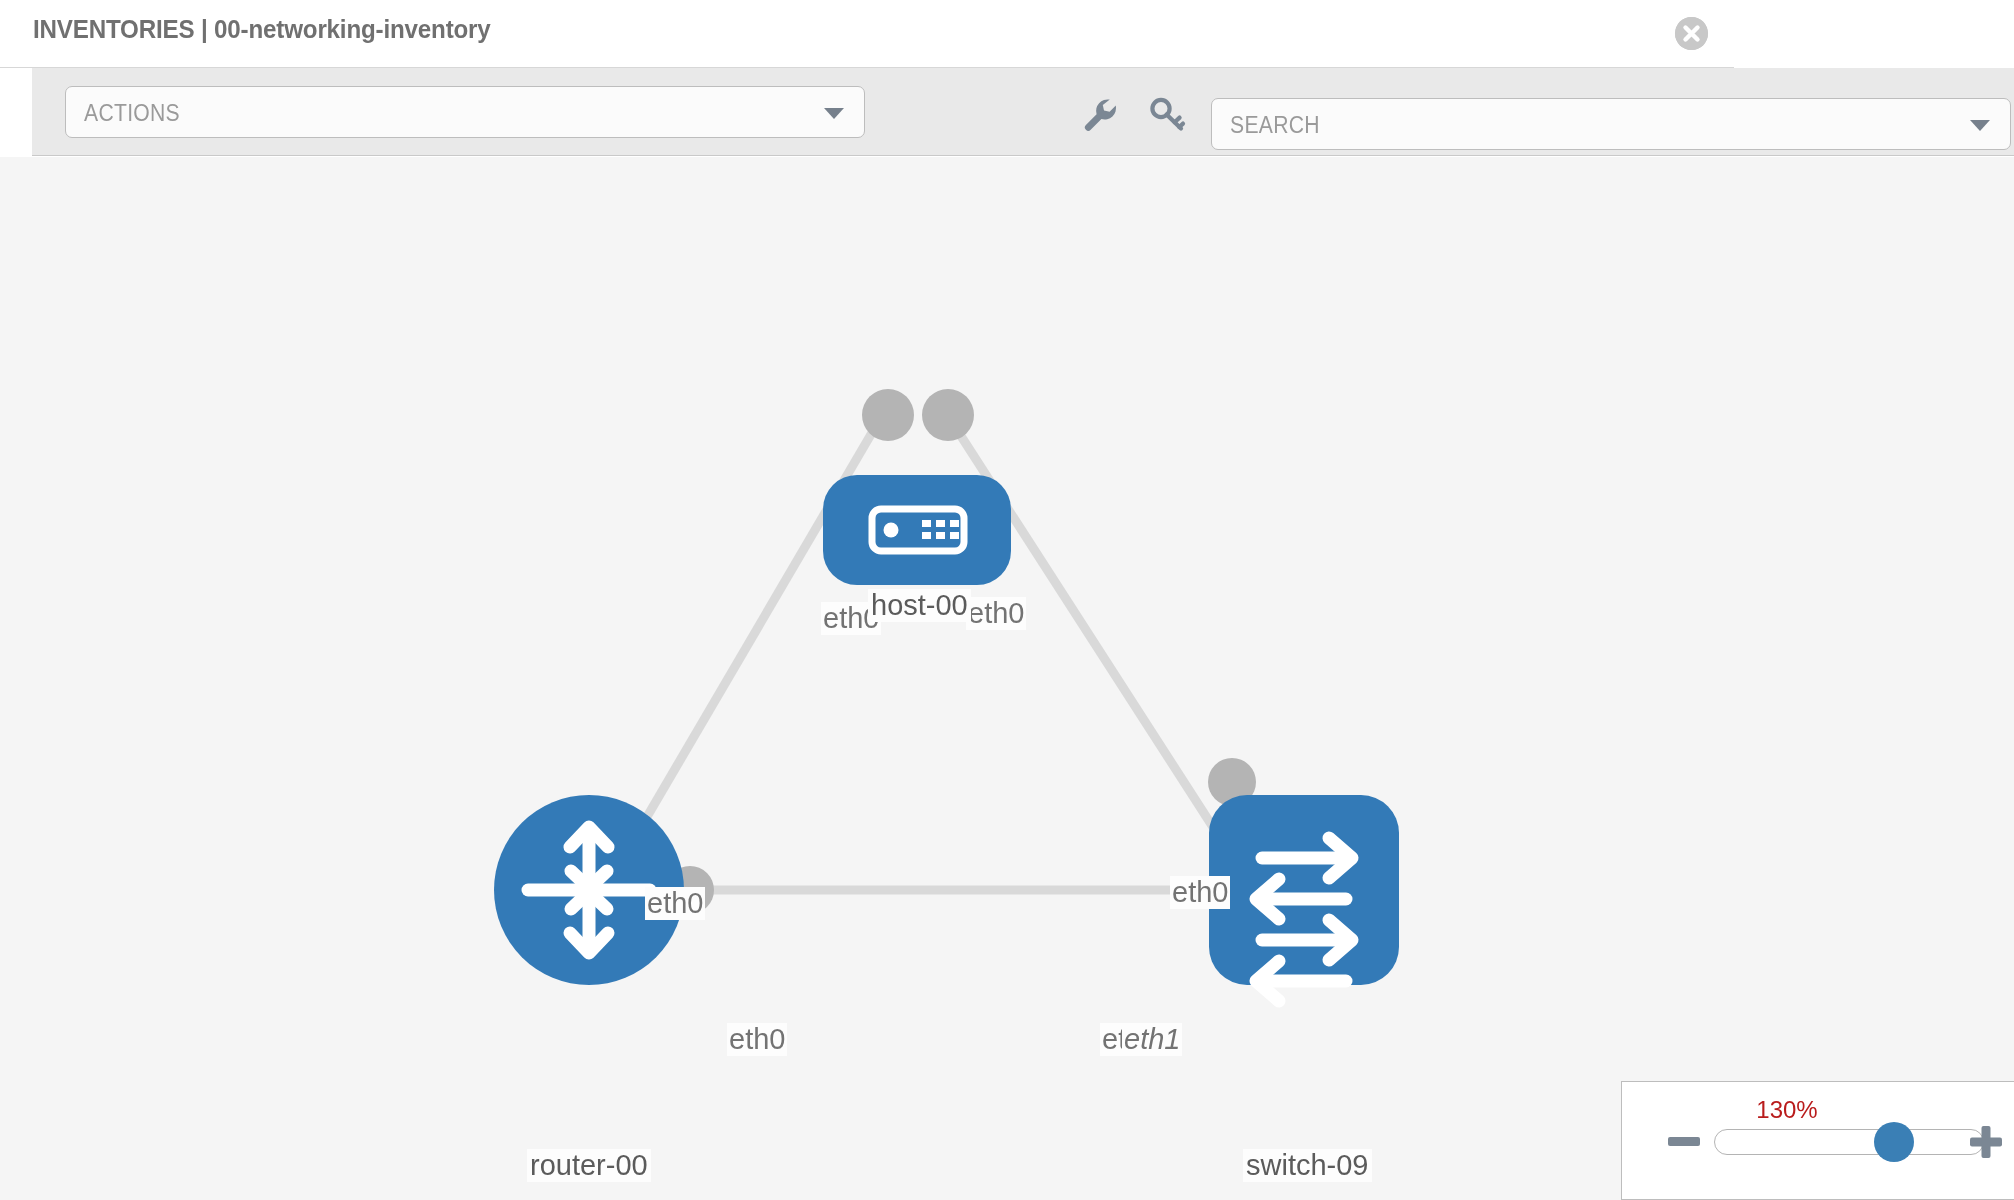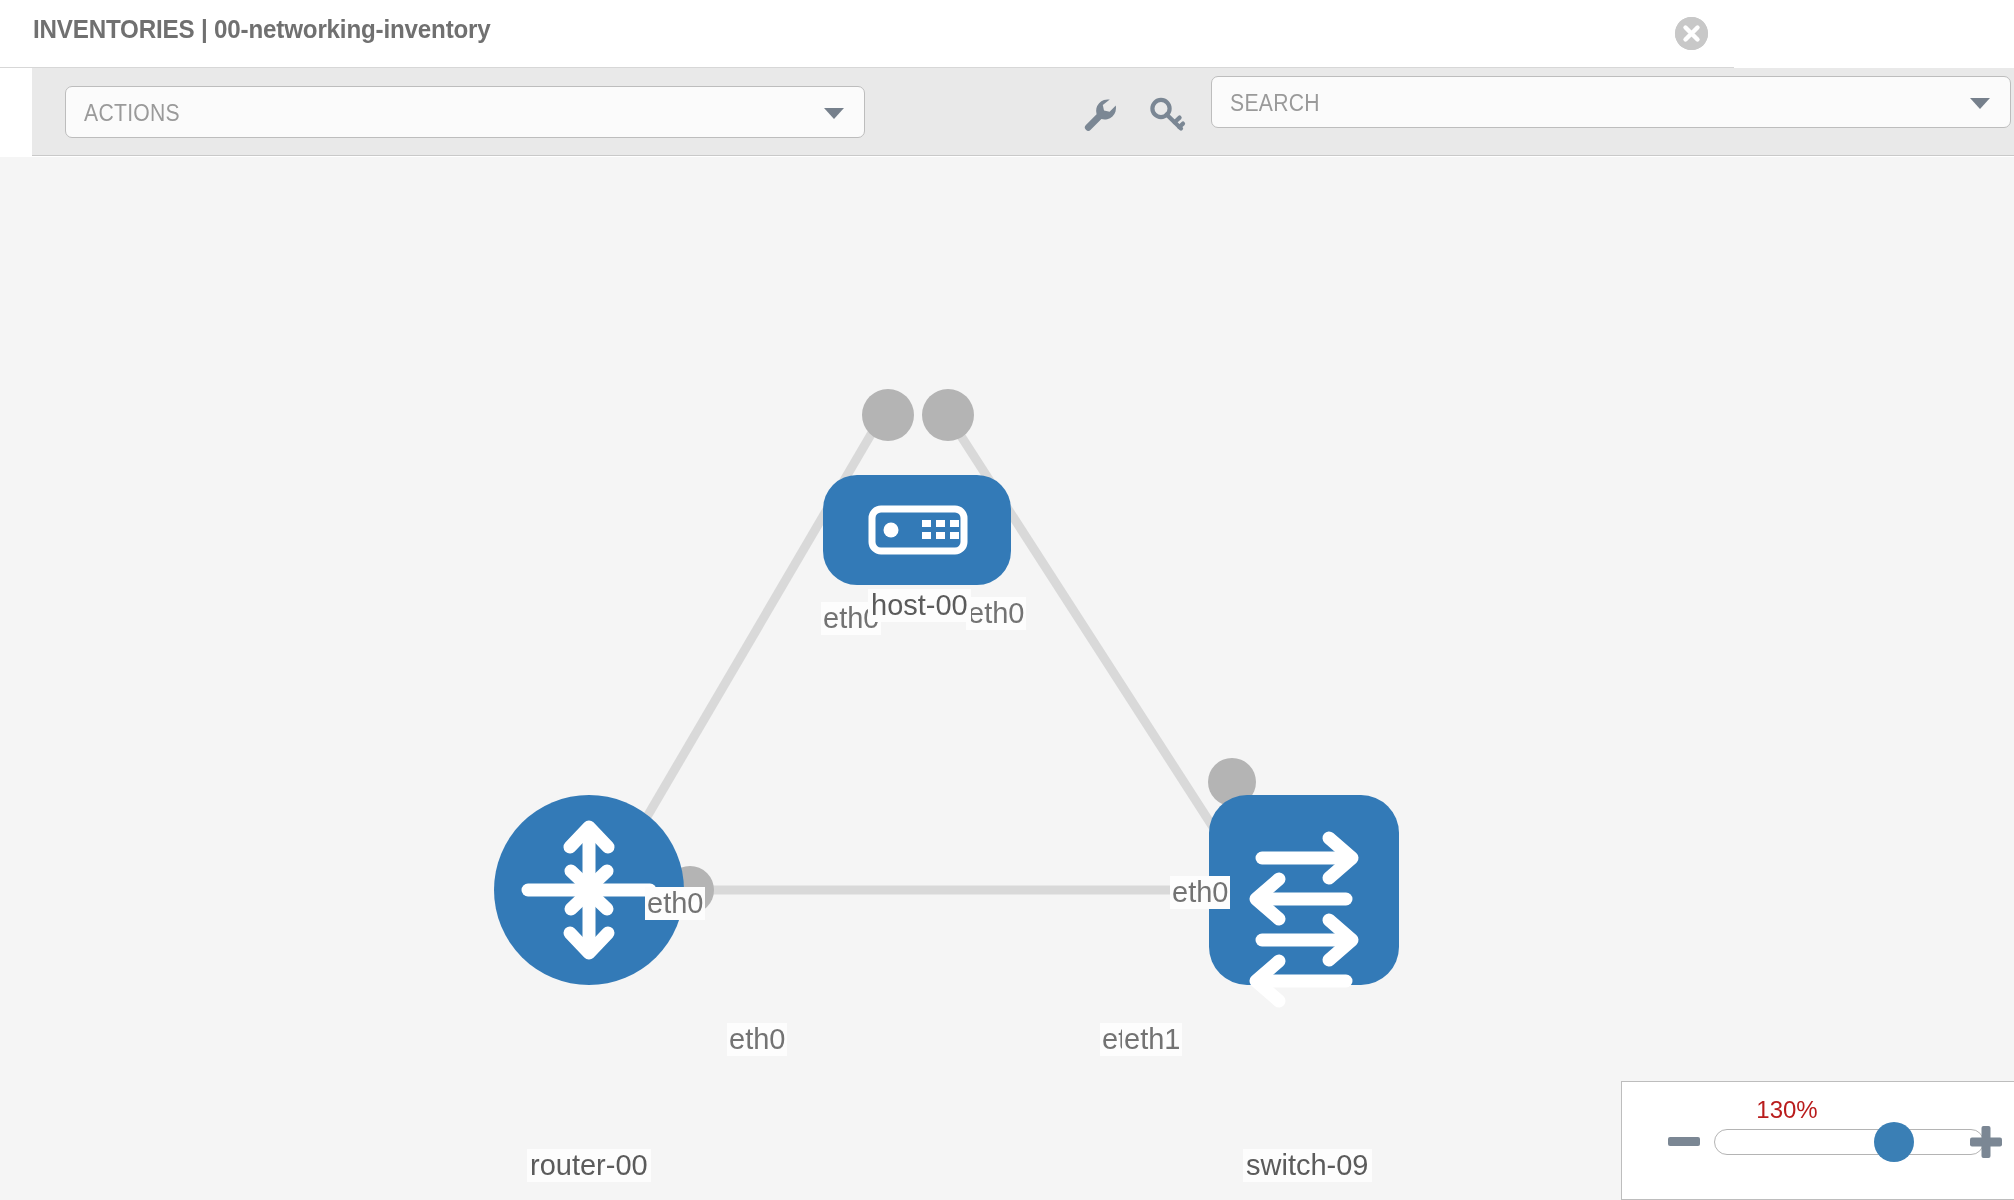--- a/index.html
+++ b/index.html
@@ -92,21 +92,21 @@
     position: absolute;
     top: 26px;
     width: 40px; height: 40px;
     cursor: pointer;
   }
   .tool-icon.wrench { left: 1048px; }
   .tool-icon.key    { left: 1115px; }
 
   .search-select {
     position: absolute;
-    left: 1179px; top: 8px;
+    left: 1179px; top: 30px;
     width: 800px; height: 52px;
     background: #fbfbfb;
     border: 1px solid #bdbdbd;
     border-radius: 7px;
     box-sizing: border-box;
     cursor: text;
   }
   .search-select .sel-label {
     position: absolute;
     left: 18px; top: 13px;
@@ -310,21 +310,21 @@
     <span class="node-label" style="left:868px; top:432px;">host-00</span>
 
     <span class="edge-label" style="left:645px; top:730px;">eth0</span>
 
     <span class="edge-label" style="left:1170px; top:719px;">eth0</span>
 
     <span class="edge-label" style="left:727px; top:866px;">eth0</span>
 
     <span class="edge-label" style="left:1100px; top:866px;">eth</span>
 
-    <span class="edge-label" style="left:1122px; top:866px;">eth1</span>
+    <span class="edge-label" style="left:1122px; top:866px;font-style:italic;">eth1</span>
 
     <span class="node-label" style="left:527px; top:992px;">router-00</span>
 
     <span class="node-label" style="left:1243px; top:992px;">switch-09</span>
   </div>
 
   <div class="zoom-panel">
     <div class="zoom-value">130%</div>
 
     <div class="zoom-minus">

